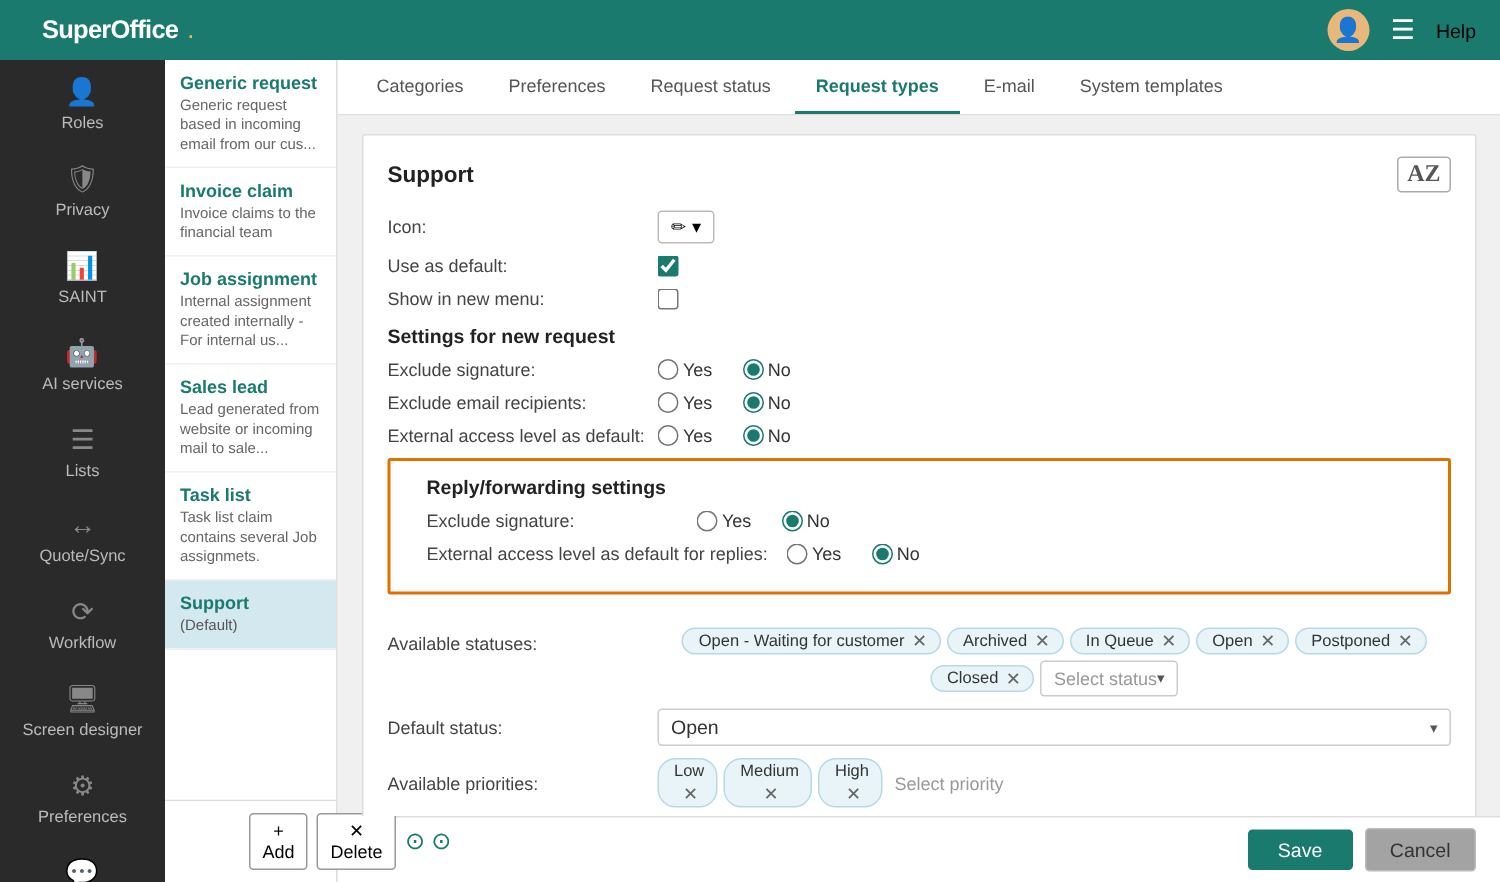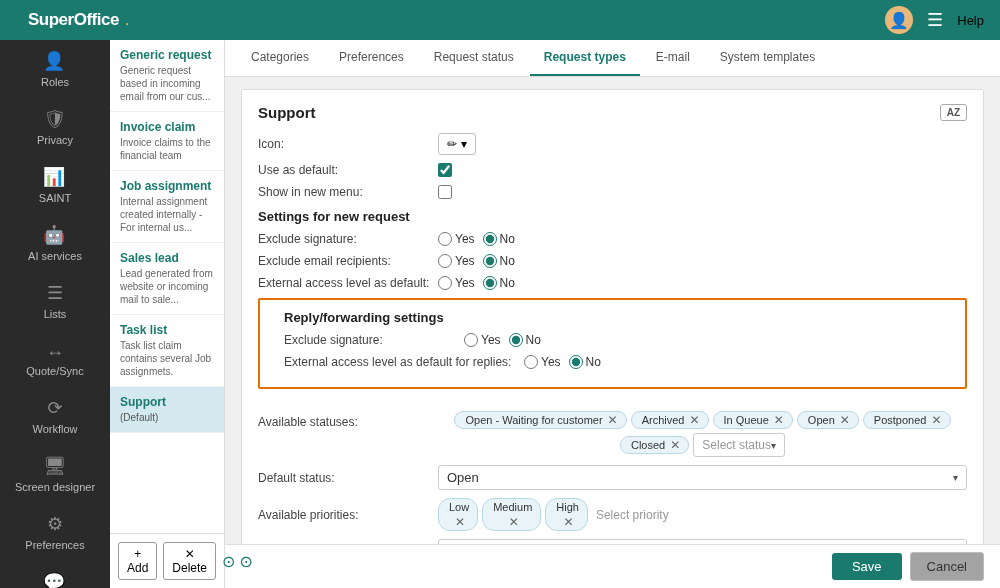--- a/index.html
+++ b/index.html
@@ -25,46 +25,46 @@
     .si-label { color: #bbb; font-size: 11px; }
 
     
     .second-panel { width: 115px; background: #fff; border-right: 1px solid #ddd; display: flex; flex-direction: column; flex-shrink: 0; position: relative; }
     .second-panel-scroll { overflow-y: auto; flex: 1; }
     .request-item { padding: 8px 10px; cursor: pointer; border-bottom: 1px solid #f0f0f0; }
     .request-item.active { background: #d4e8f0; }
     .request-item-title { font-size: 12px; font-weight: 600; color: #1a7a6e; margin-bottom: 2px; }
     .request-item-desc { font-size: 10px; color: #666; line-height: 1.3; }
     .second-panel-bottom { padding: 8px; display: flex; gap: 6px; border-top: 1px solid #ddd; background: #fff; }
-    .btn-add { background: white; border: 1px solid #999; border-radius: 3px; padding: 4px 8px; font-size: 12px; cursor: pointer; display: flex; align-items: center; gap: 3px; }
+    .btn-add { background: white; border: 1px solid #999; border-radius: 3px; padding: 4px 8px; font-size: 12px; cursor: pointer; display: flex; align-items: center; gap: 3px; margin-left: 48px; }
     .btn-delete { background: white; border: 1px solid #999; border-radius: 3px; padding: 4px 8px; font-size: 12px; cursor: pointer; display: flex; align-items: center; gap: 3px; }
     .nav-arrows { display: flex; gap: 4px; margin-left: auto; }
     .arr-btn { background: none; border: none; cursor: pointer; color: #1a7a6e; font-size: 16px; }
 
     
     .main-content { flex: 1; background: #f5f5f5; display: flex; flex-direction: column; overflow: hidden; }
 
     
     .tabs { display: flex; background: white; border-bottom: 1px solid #ddd; padding: 0 12px; gap: 2px; }
     .tab { padding: 10px 14px; cursor: pointer; font-size: 12px; color: #555; border-bottom: 2px solid transparent; white-space: nowrap; }
     .tab.active { color: #1a7a6e; border-bottom: 2px solid #1a7a6e; font-weight: 600; }
 
     
     .content-area { flex: 1; padding: 12px 16px; overflow-y: auto; background: #f0f0f0; }
 
     
     .form-section { background: white; border: 1px solid #ddd; border-radius: 2px; padding: 14px 16px; margin-bottom: 10px; position: relative; }
     .section-title { font-size: 15px; font-weight: 600; margin-bottom: 12px; color: #222; display: flex; justify-content: space-between; align-items: center; }
-    .az-badge { border: 1px solid #aaa; border-radius: 3px; padding: 2px 6px; font-size: 10px; color: #555; cursor: pointer; }
+    .az-badge { border: 1px solid #aaa; border-radius: 3px; padding: 2px 6px; font-size: 16px; color: #555; cursor: pointer; font-family: Liberation Serif, serif; }
 
     .form-row { display: flex; align-items: center; margin-bottom: 8px; }
     .form-label { width: 180px; font-size: 12px; color: #444; flex-shrink: 0; }
     .form-value { flex: 1; display: flex; align-items: center; gap: 8px; font-size: 12px; }
 
-    .radio-group { display: flex; align-items: center; gap: 8px; }
+    .radio-group { display: flex; align-items: center; gap: 20px; }
     .radio-option { display: flex; align-items: center; gap: 3px; font-size: 12px; }
     .radio-input { width: 14px; height: 14px; accent-color: #1a7a6e; }
 
     .icon-btn { border: 1px solid #bbb; border-radius: 3px; padding: 3px 8px; background: white; cursor: pointer; display: flex; align-items: center; gap: 4px; font-size: 12px; }
 
     
     .reply-section { background: white; border: 2px solid #e07000; border-radius: 2px; padding: 10px 24px; margin-bottom: 22px; }
     .reply-title { font-size: 13px; font-weight: 600; margin-bottom: 8px; color: #222; }
 
     

